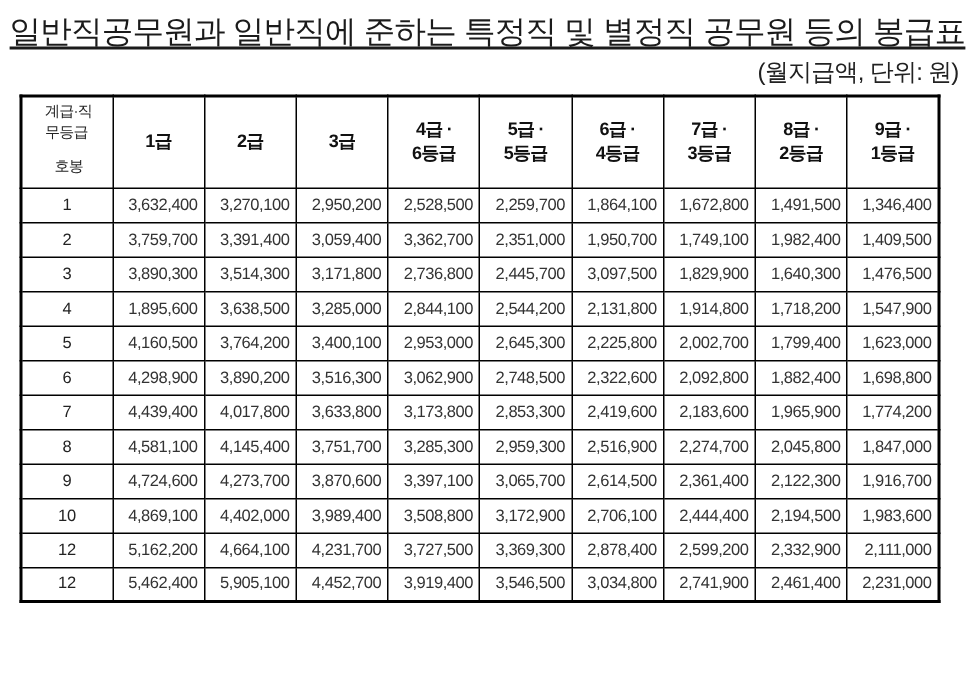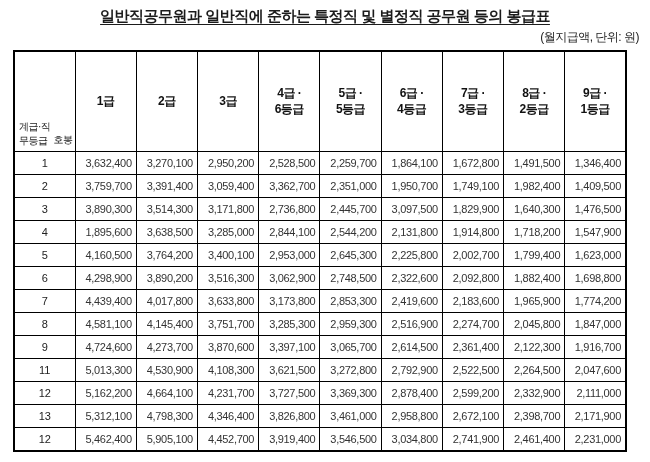--- a/index.html
+++ b/index.html
@@ -4,33 +4,33 @@
 <style>
   html,body{margin:0;padding:0;background:#fff;}
   body{
     width:650px;height:462px;overflow:hidden;
     font-family:"Liberation Sans","DejaVu Sans",sans-serif;
     color:#1a1a1a;
   }
   .title{
     margin:7px 4px 0 4px;
     text-align:center;
-    font-size:15px;
-    font-weight:bold;
+    font-size:21px;
+    font-weight:normal;
     color:#1b1b1b;
     letter-spacing:-0.5px;
     white-space:nowrap;
   }
   .title .u{
     text-decoration:underline;
     text-underline-offset:3px;
   }
   .unit-note{
     text-align:right;
-    font-size:12px;
+    font-size:16px;
     color:#222;
     margin:3px 11px 4px 0;
     letter-spacing:-0.5px;
   }
   table.salary{
     border-collapse:collapse;
     table-layout:fixed;
     margin-left:13px;
     width:614px;
     border:2px solid #000;
@@ -53,26 +53,25 @@
   }
   th.corner{
     font-weight:normal;
     vertical-align:top;
     padding:0;
   }
   .corner-wrap{
     height:100%;
     min-height:57px;
     display:flex;
-    flex-direction:row;
+    flex-direction:column;
     justify-content:space-between;
-    align-items:flex-end;
+    align-items:center;
     padding:3px 2px 4px 4px;
     box-sizing:border-box;
-    margin-top:42px;
   }
   .corner-top{
     font-size:10px;
     color:#222;
     white-space:pre-line;
     line-height:1.35;
     letter-spacing:-0.5px;
     text-align:left;
   }
   .corner-bottom{
@@ -245,56 +244,44 @@
         <td class="val">4,273,700</td>
         <td class="val">3,870,600</td>
         <td class="val">3,397,100</td>
         <td class="val">3,065,700</td>
         <td class="val">2,614,500</td>
         <td class="val">2,361,400</td>
         <td class="val">2,122,300</td>
         <td class="val">1,916,700</td>
       </tr>
       <tr>
-        <td class="step">11</td>
-        <td class="val">5,013,300</td>
-        <td class="val">4,530,900</td>
-        <td class="val">4,108,300</td>
-        <td class="val">3,621,500</td>
-        <td class="val">3,272,800</td>
-        <td class="val">2,792,900</td>
-        <td class="val">2,522,500</td>
-        <td class="val">2,264,500</td>
-        <td class="val">2,047,600</td>
+        <td class="step">10</td>
+        <td class="val">4,869,100</td>
+        <td class="val">4,402,000</td>
+        <td class="val">3,989,400</td>
+        <td class="val">3,508,800</td>
+        <td class="val">3,172,900</td>
+        <td class="val">2,706,100</td>
+        <td class="val">2,444,400</td>
+        <td class="val">2,194,500</td>
+        <td class="val">1,983,600</td>
       </tr>
       <tr>
         <td class="step">12</td>
         <td class="val">5,162,200</td>
         <td class="val">4,664,100</td>
         <td class="val">4,231,700</td>
         <td class="val">3,727,500</td>
         <td class="val">3,369,300</td>
         <td class="val">2,878,400</td>
         <td class="val">2,599,200</td>
         <td class="val">2,332,900</td>
         <td class="val">2,111,000</td>
       </tr>
       <tr>
-        <td class="step">13</td>
-        <td class="val">5,312,100</td>
-        <td class="val">4,798,300</td>
-        <td class="val">4,346,400</td>
-        <td class="val">3,826,800</td>
-        <td class="val">3,461,000</td>
-        <td class="val">2,958,800</td>
-        <td class="val">2,672,100</td>
-        <td class="val">2,398,700</td>
-        <td class="val">2,171,900</td>
-      </tr>
-      <tr>
         <td class="step">12</td>
         <td class="val">5,462,400</td>
         <td class="val">5,905,100</td>
         <td class="val">4,452,700</td>
         <td class="val">3,919,400</td>
         <td class="val">3,546,500</td>
         <td class="val">3,034,800</td>
         <td class="val">2,741,900</td>
         <td class="val">2,461,400</td>
         <td class="val">2,231,000</td>

